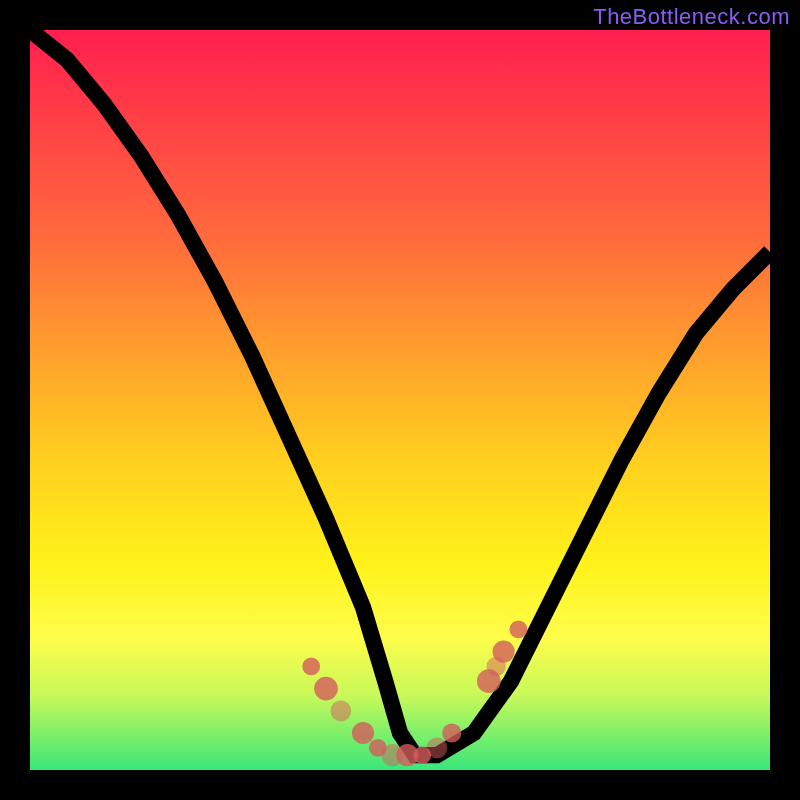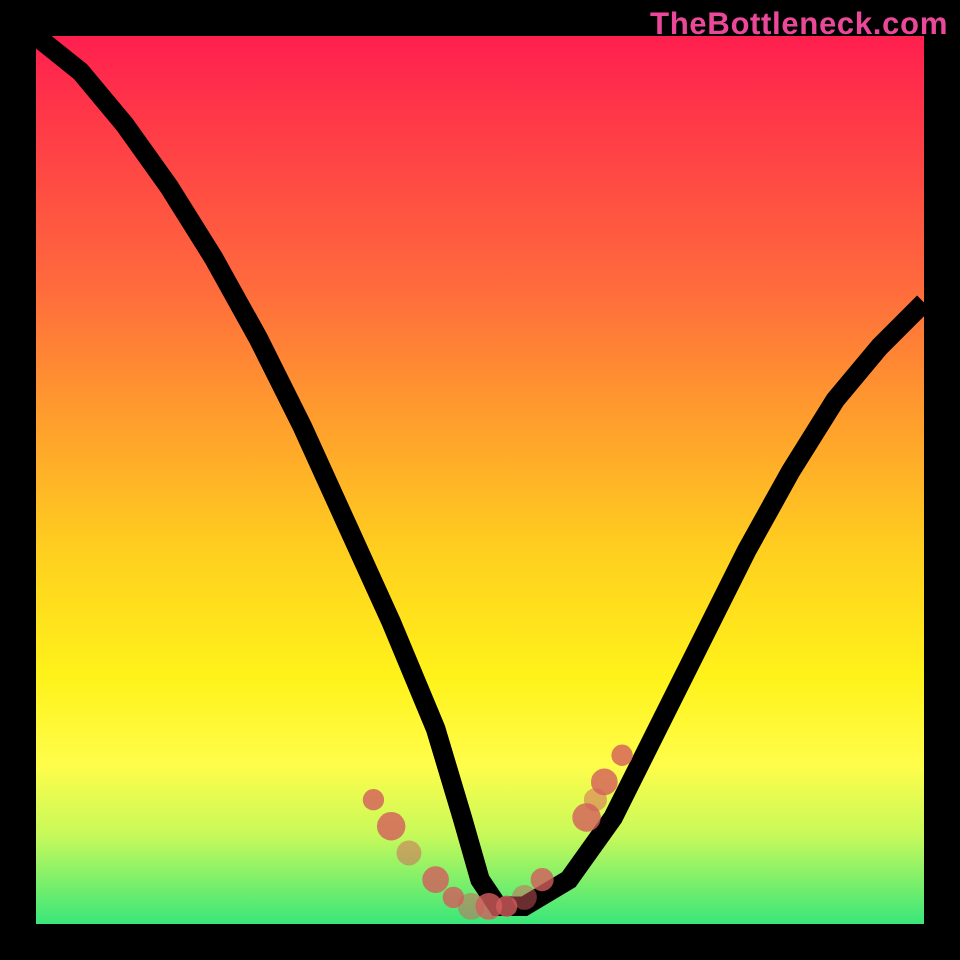--- a/index.html
+++ b/index.html
@@ -56,24 +56,24 @@
     fill: #d35c5c;
     opacity: 0.8;
   }
   .dot.faint {
     opacity: 0.5;
   }
   .watermark {
     position: absolute;
     top: 4px;
     right: 10px;
-    font-size: 26px;
-    font-weight: 700;
+    font-size: 22px;
+    font-weight: 400;
     letter-spacing: 0.5px;
-    color: #ec4899;
+    color: #8b5cf6;
     user-select: none;
   }
 </style>
 </head>
 <body>
 
 <div class="frame">
 
   <div class="watermark">TheBottleneck.com</div>
 

